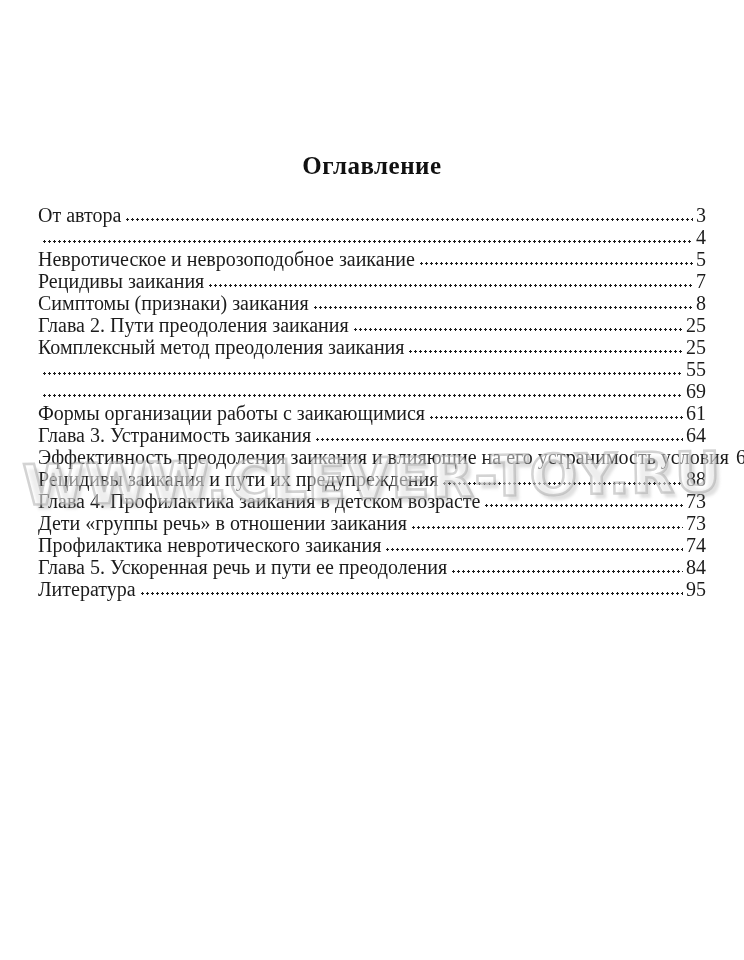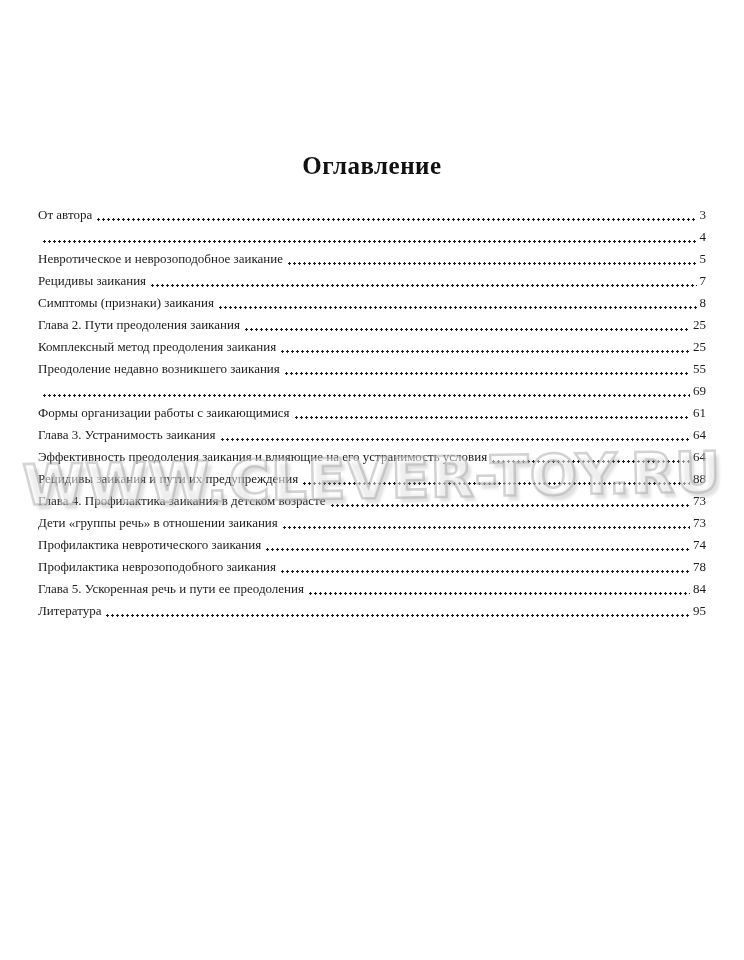--- a/index.html
+++ b/index.html
@@ -27,21 +27,21 @@
     font-weight: bold;
     letter-spacing: 0.5px;
     color: #111111;
     font-family: Liberation Serif, serif;
   }
   .toc {
     position: absolute;
     top: 204px;
     left: 38px;
     width: 668px;
-    font-size: 13px;
+    font-size: 20px;
   }
   .row {
     display: flex;
     height: 22px;
     line-height: 22px;
   }
   .label {
     white-space: nowrap;
     flex: 0 0 auto;
   }
@@ -110,21 +110,20 @@
         <span class="label">Глава 2. Пути преодоления заикания</span>
         <span class="leader"></span>
         <span class="pagenum">25</span>
       </div>
       <div class="row">
         <span class="label">Комплексный метод преодоления заикания</span>
         <span class="leader"></span>
         <span class="pagenum">25</span>
       </div>
       <div class="row">
-        <span class="label">Преодоление недавно возникшего заикания</span>
         <span class="leader"></span>
         <span class="pagenum">55</span>
       </div>
       <div class="row">
         <span class="leader"></span>
         <span class="pagenum">69</span>
       </div>
       <div class="row">
         <span class="label">Формы организации работы с заикающимися</span>
         <span class="leader"></span>
@@ -154,25 +153,20 @@
         <span class="label">Дети «группы речь» в отношении заикания</span>
         <span class="leader"></span>
         <span class="pagenum">73</span>
       </div>
       <div class="row">
         <span class="label">Профилактика невротического заикания</span>
         <span class="leader"></span>
         <span class="pagenum">74</span>
       </div>
       <div class="row">
-        <span class="label">Профилактика неврозоподобного заикания</span>
-        <span class="leader"></span>
-        <span class="pagenum">78</span>
-      </div>
-      <div class="row">
         <span class="label">Глава 5. Ускоренная речь и пути ее преодоления</span>
         <span class="leader"></span>
         <span class="pagenum">84</span>
       </div>
       <div class="row">
         <span class="label">Литература</span>
         <span class="leader"></span>
         <span class="pagenum">95</span>
       </div>
     </div>

